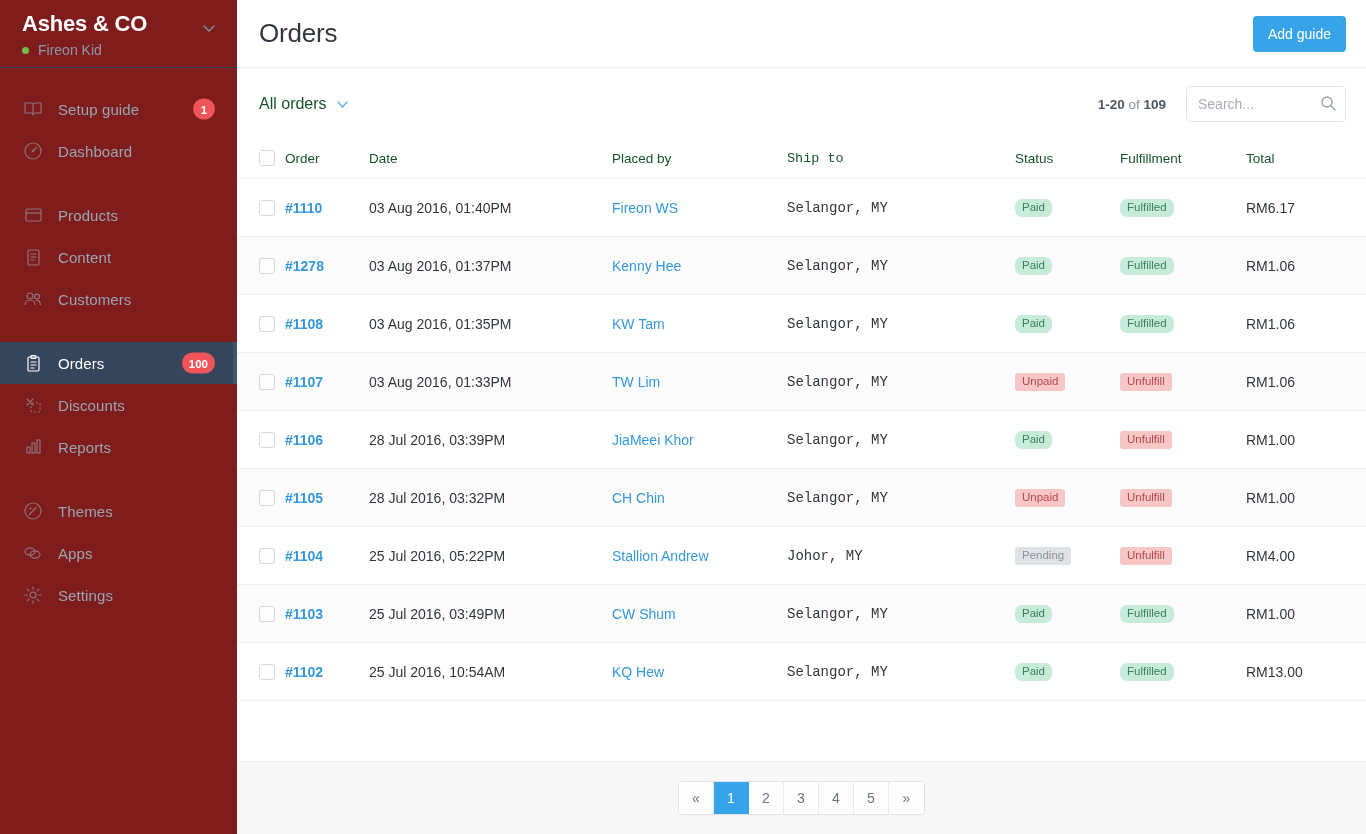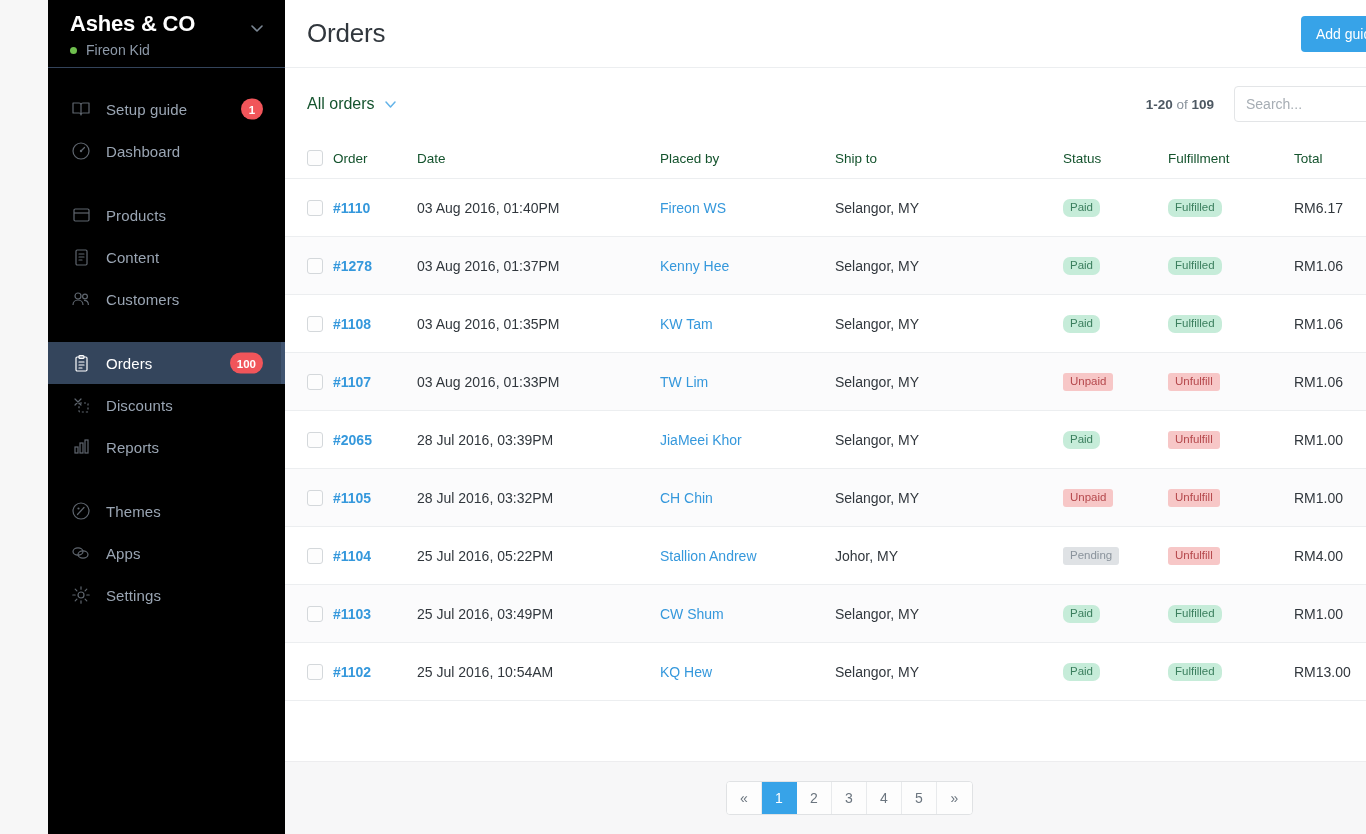--- a/index.html
+++ b/index.html
@@ -7,24 +7,23 @@
     width: 1366px; height: 834px;
     font-family: "Liberation Sans", sans-serif;
     background: #f7f7f7;
     overflow: hidden;
   }
   .app { display: flex; width: 1366px; height: 834px; }
 
   
   .sidebar {
     width: 237px; height: 834px;
-    background: #000000;
+    background: #7f1d1d;
     flex: 0 0 237px;
     position: relative;
-    margin-left: 48px;
   }
   .store-header {
     height: 68px;
     padding: 10px 18px 0 22px;
     position: relative;
     border-bottom: 1px solid #33435a;
   }
   .store-name {
     color: #ffffff;
     font-size: 22px;
@@ -200,21 +199,21 @@
     padding: 0;
     height: 58px;
     border-bottom: 1px solid #eceef0;
     vertical-align: middle;
   }
   tr.row-alt td { background: #fbfbfc; }
   .col-chk   { width: 48px; padding-left: 22px !important; }
   .col-order { width: 84px; }
   .col-date  { width: 243px; }
   .col-by    { width: 175px; }
-  .col-ship  { width: 228px; }
+  .col-ship  { width: 228px; font-family: Liberation Mono, monospace; }
   .col-status{ width: 105px; }
   .col-fulfil{ width: 126px; }
   .col-total { width: 120px; }
 
   th.col-chk { padding-left: 22px; }
 
   .chk {
     width: 16px; height: 16px;
     border: 1px solid #d4d8db;
     border-radius: 3px;
@@ -507,21 +506,21 @@
               <td class="col-by"><a class="link">TW Lim</a></td>
               <td class="col-ship">Selangor, MY</td>
               <td class="col-status"><span class="pill pill-red">Unpaid</span></td>
               <td class="col-fulfil"><span class="pill pill-red">Unfulfill</span></td>
               <td class="col-total">RM1.06</td>
             </tr>
             <tr class="order-row">
               <td class="col-chk">
                 <span class="chk"></span>
               </td>
-              <td class="col-order"><a class="link order-link">#2065</a></td>
+              <td class="col-order"><a class="link order-link">#1106</a></td>
               <td class="col-date">28 Jul 2016, 03:39PM</td>
               <td class="col-by"><a class="link">JiaMeei Khor</a></td>
               <td class="col-ship">Selangor, MY</td>
               <td class="col-status"><span class="pill pill-green">Paid</span></td>
               <td class="col-fulfil"><span class="pill pill-red">Unfulfill</span></td>
               <td class="col-total">RM1.00</td>
             </tr>
             <tr class="order-row row-alt">
               <td class="col-chk">
                 <span class="chk"></span>

